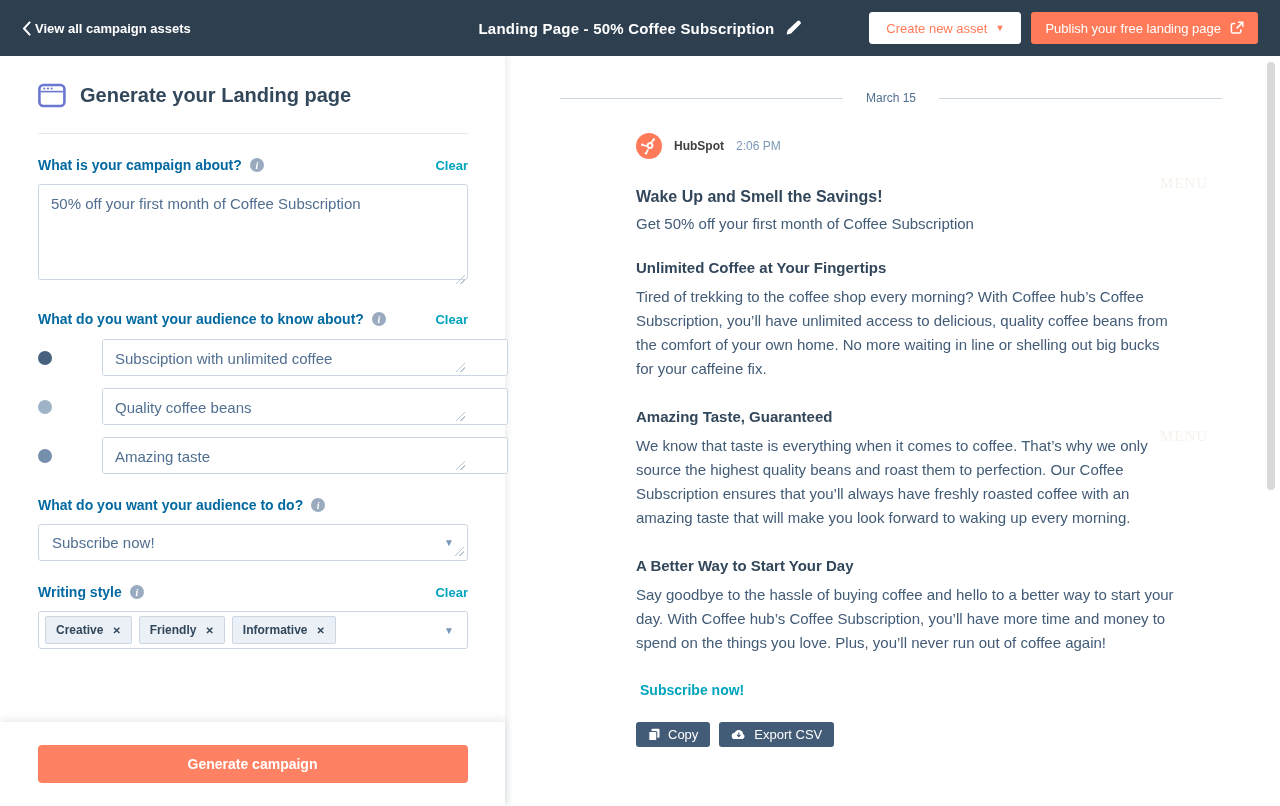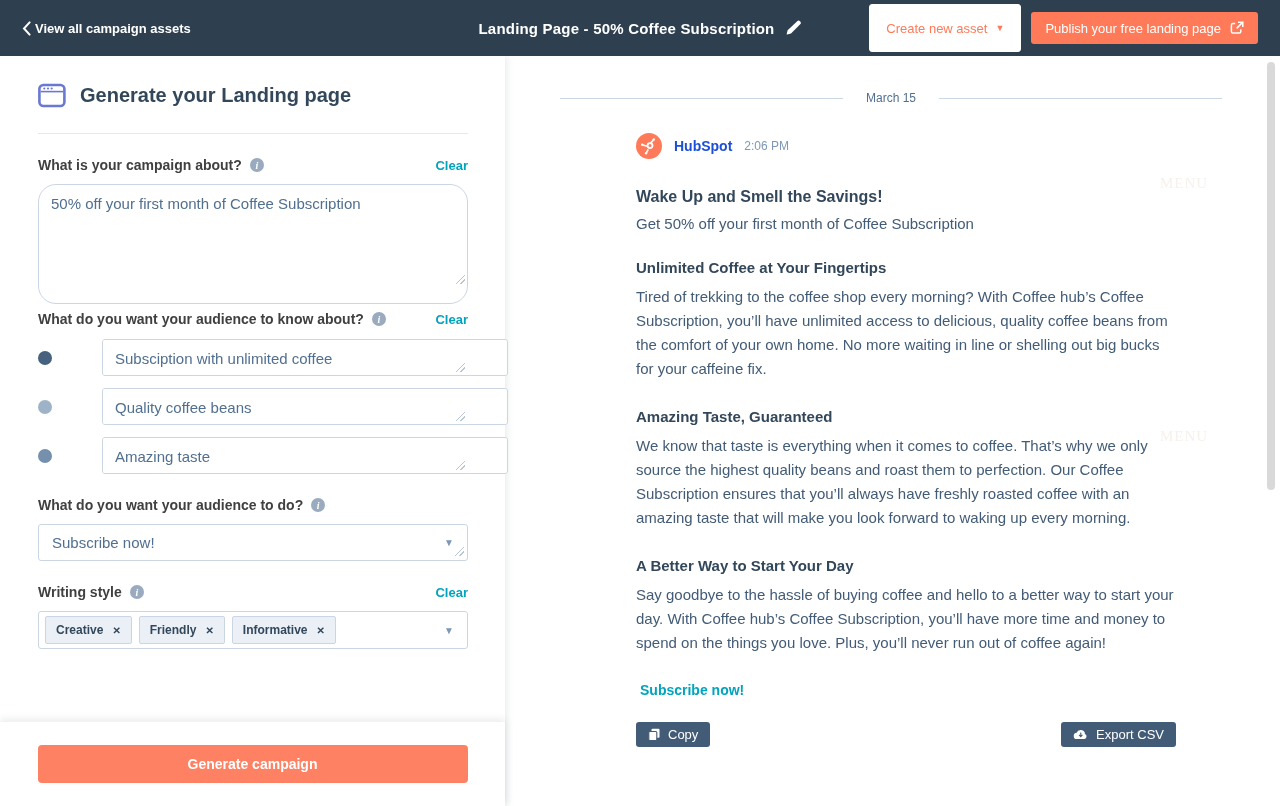--- a/index.html
+++ b/index.html
@@ -8,33 +8,33 @@
     width:1280px; height:806px; position:relative; overflow:hidden;
     background:#fff; color:#33475b;
     font-family:"Liberation Sans", sans-serif;
   }
 
   
   .navbar { height:56px; background:#2e3f50; display:flex; align-items:center; position:relative; z-index:5; }
   .back { display:flex; align-items:flex-start; gap:4px; color:#fff; font-size:13px; font-weight:bold; margin-left:22px; cursor:pointer; }
   .nav-title { position:absolute; left:50%; transform:translateX(-50%); color:#fff; font-weight:bold; font-size:15px; display:flex; gap:11px; align-items:center; letter-spacing:.2px; }
   .nav-actions { margin-left:auto; display:flex; gap:10px; margin-right:22px; align-items:center; }
-  .btn-outline { background:#fff; color:#ff7a59; border:1px solid #fff; border-radius:3px; font-size:13px; height:48px; padding:0 16px; display:flex; align-items:center; gap:8px; cursor:pointer; font-family:inherit; }
+  .btn-outline { background:#fff; color:#ff7a59; border:1px solid #fff; border-radius:3px; font-size:13px; height:32px; padding:0 16px; display:flex; align-items:center; gap:8px; cursor:pointer; font-family:inherit; }
   .btn-outline .caret { color:#ff7a59; }
   .btn-primary { background:#ff7a59; color:#fff; border:none; border-radius:3px; font-size:13px; height:32px; padding:0 14px; display:flex; gap:9px; align-items:center; cursor:pointer; font-family:inherit; }
   .caret { font-size:9px; line-height:1; }
 
   
   .left-panel { position:absolute; top:56px; left:0; width:505px; bottom:0; background:#fff; box-shadow:2px 0 7px rgba(45,62,80,.10); z-index:3; }
   .left-scroll { padding:27px 37px 0 38px; }
   .gen-header { display:flex; align-items:center; gap:14px; }
   .gen-title { font-size:20px; font-weight:bold; color:#33475b; }
   .hr { height:1px; background:#e3e9f0; margin-top:25px; }
   .label-row { display:flex; align-items:center; margin-top:23px; }
-  .f-label { font-size:14px; font-weight:bold; color:#404040; }
+  .f-label { font-size:14px; font-weight:bold; color:#0369a1; }
   .info-icon { width:14px; height:14px; border-radius:50%; background:#9aabbf; color:#fff; font-size:10px; font-weight:bold;
     display:inline-flex; align-items:center; justify-content:center; margin-left:8px; font-family:"Liberation Serif",serif; font-style:italic; }
   .clear-link { margin-left:auto; color:#00a4bd; font-size:13px; font-weight:bold; cursor:pointer; }
   .ta-wrap { position:relative; }
   textarea.field { display:block; width:100%; border:1px solid #cbd6e2; border-radius:3px; color:#516f90; font-size:15px;
     font-family:inherit; padding:10px 12px; resize:none; outline:none; background:#fff; }
   .grip { position:absolute; right:3px; bottom:4px; width:9px; height:9px; pointer-events:none;
     background:linear-gradient(135deg, transparent 0 46%, #b7c5d5 46% 54%, transparent 54% 70%, #b7c5d5 70% 78%, transparent 78%); }
   .big { height:104px; margin-top:11px; }
   .know-row { display:flex; align-items:center; margin-top:12px; gap:10px; }
@@ -55,29 +55,29 @@
   .generate-btn { width:430px; height:38px; background:#ff8163; color:#fff; font-weight:bold; font-size:14px; border:none;
     border-radius:4px; cursor:pointer; font-family:inherit; }
 
   
   .right-panel { position:absolute; top:56px; left:505px; right:0; bottom:0; background:#fff; }
   .date-row { display:flex; align-items:center; gap:23px; margin:35px 58px 0 55px; color:#516f90; font-size:12px; }
   .date-row .line { flex:1; height:1px; background:#cdd7e2; }
   .msg { margin:28px 0 0 131px; width:540px; }
   .msg-head { display:flex; align-items:center; gap:12px; }
   .avatar { width:26px; height:26px; border-radius:50%; flex:none; }
-  .sender { font-weight:bold; font-size:14px; color:#1d4ed8; }
+  .sender { font-weight:bold; font-size:12px; color:#404040; }
   .time { font-size:12px; color:#7c98b6; }
   .headline { font-size:16px; font-weight:bold; margin-top:29px; color:#33475b; }
   .subline { font-size:15px; color:#425b76; margin-top:9px; }
   .section { margin-top:27px; }
   .sec-head { font-weight:bold; font-size:15px; color:#33475b; }
   .sec-body { margin-top:9px; font-size:15px; color:#425b76; line-height:24px; }
   .cta { margin-top:27px; margin-left:4px; color:#00a4bd; font-weight:bold; font-size:14px; display:inline-block; cursor:pointer; }
-  .msg-actions { margin-top:23px; display:flex; gap:17px;justify-content:space-between; }
+  .msg-actions { margin-top:23px; display:flex; gap:9px; }
   .slate-btn { background:#425b76; color:#fff; font-size:13px; border:none; border-radius:3px; height:25px; padding:0 12px;
     display:flex; align-items:center; gap:8px; cursor:pointer; font-family:inherit; }
   .wm { position:absolute; color:#f7f1ec; font-family:"Liberation Serif", serif; font-size:15px; letter-spacing:1px; }
   .wm1 { left:655px; top:119px; } .wm2 { left:655px; top:372px; }
   .sb-thumb { position:absolute; right:5px; top:6px; width:8px; height:428px; border-radius:4px; background:#d9d9d9; }
 </style>
 </head>
 <body>
 
 <div class="navbar">
@@ -134,21 +134,21 @@
     </div>
 
     <div class="hr"></div>
 
     <div class="label-row">
       <span class="f-label">What is your campaign about?</span>
       <span class="info-icon">i</span>
       <span class="clear-link">Clear</span>
     </div>
     <div class="ta-wrap big">
-      <textarea class="field" style="height: 120px; border-radius: 18px;">50% off your first month of Coffee Subscription</textarea>
+      <textarea class="field" style="height: 96px;">50% off your first month of Coffee Subscription</textarea>
       <span class="grip"></span>
     </div>
 
     <div class="label-row">
       <span class="f-label">What do you want your audience to know about?</span>
       <span class="info-icon">i</span>
       <span class="clear-link">Clear</span>
     </div>
     <div class="know-row">
       <span class="dot dot1"></span>

